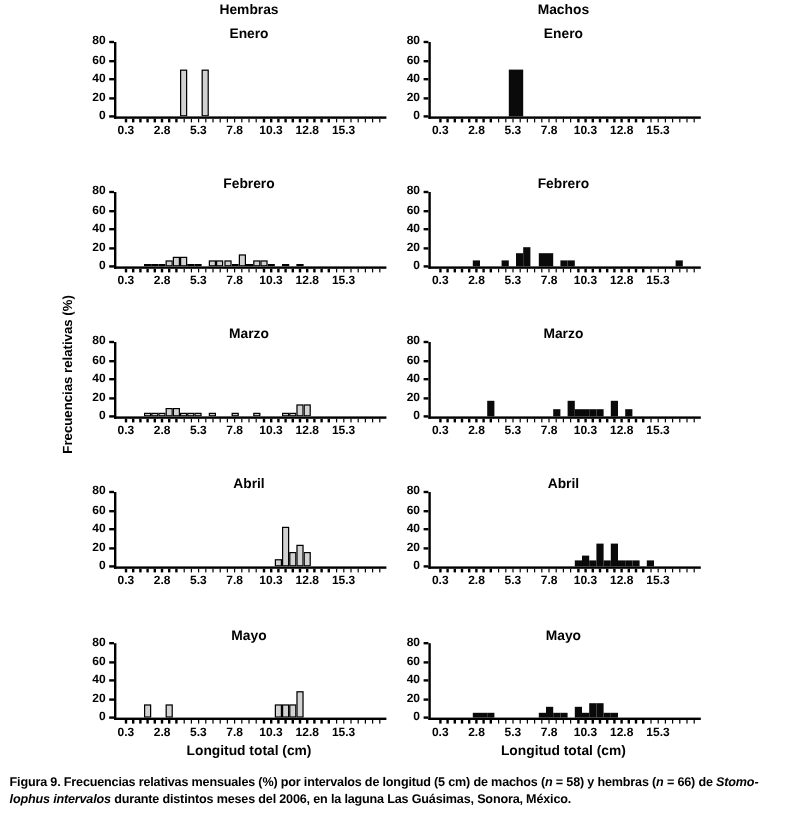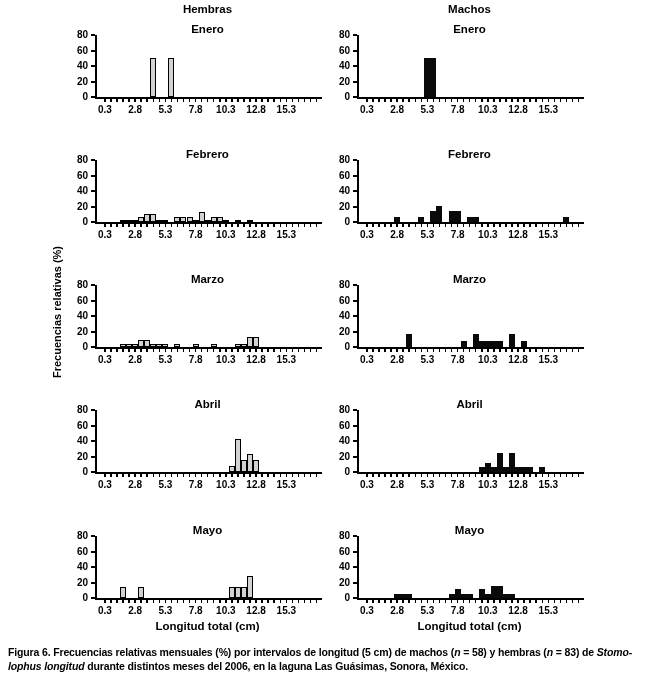--- a/index.html
+++ b/index.html
@@ -708,16 +708,16 @@
         </div>
       </div>
     </div>
 
   <div class="ylabel">Frecuencias relativas (%)</div>
 
   <div class="xlabel" style="left:95px">Longitud total (cm)</div>
   <div class="xlabel" style="left:357px">Longitud total (cm)</div>
 
   <div class="caption" id="caption">
-      <div><span>Figura 6. Frecuencias relativas mensuales (%) por intervalos de longitud (5 cm) de machos (</span><span style="font-style: italic;">n</span><span> = 58) y hembras (</span><span style="font-style: italic;">n</span><span> = 83) de </span><span style="font-style: italic;">Stomo-</span></div>
-      <div><span style="font-style: italic;">lophus longitud</span><span> durante distintos meses del 2006, en la laguna Las Guásimas, Sonora, México.</span></div>
+      <div><span>Figura 9. Frecuencias relativas mensuales (%) por intervalos de longitud (5 cm) de machos (</span><span style="font-style: italic;">n</span><span> = 58) y hembras (</span><span style="font-style: italic;">n</span><span> = 66) de </span><span style="font-style: italic;">Stomo-</span></div>
+      <div><span style="font-style: italic;">lophus intervalos</span><span> durante distintos meses del 2006, en la laguna Las Guásimas, Sonora, México.</span></div>
     </div>
 </div>
 
 </body></html>

